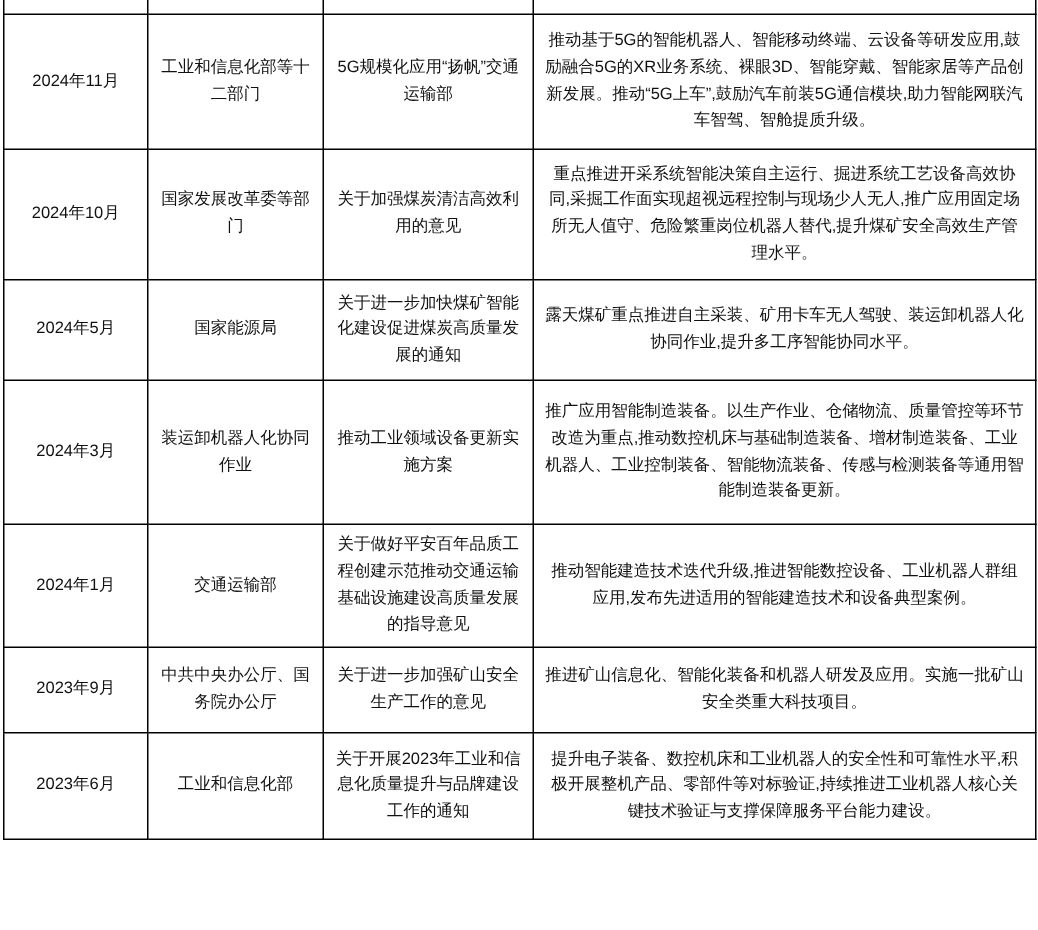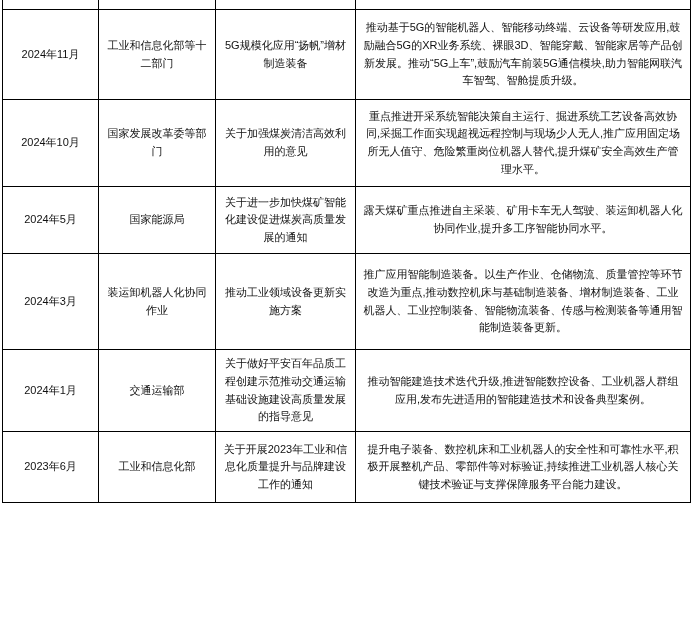--- a/index.html
+++ b/index.html
@@ -71,21 +71,21 @@
     <tr class="sliver">
       <td></td>
       <td></td>
       <td></td>
       <td></td>
     </tr>
 
     <tr class="r1">
       <td>2024年11月</td>
       <td>工业和信息化部等十二部门</td>
-      <td>5G规模化应用“扬帆”增材制造装备</td>
+      <td>5G规模化应用“扬帆”交通运输部</td>
       <td class="desc-cell">推动基于5G的智能机器人、智能移动终端、云设备等研发应用,鼓励融合5G的XR业务系统、裸眼3D、智能穿戴、智能家居等产品创新发展。推动“5G上车”,鼓励汽车前装5G通信模块,助力智能网联汽车智驾、智舱提质升级。</td>
     </tr>
 
     <tr class="r2">
       <td>2024年10月</td>
       <td>国家发展改革委等部门</td>
       <td>关于加强煤炭清洁高效利用的意见</td>
       <td class="desc-cell">重点推进开采系统智能决策自主运行、掘进系统工艺设备高效协同,采掘工作面实现超视远程控制与现场少人无人,推广应用固定场所无人值守、危险繁重岗位机器人替代,提升煤矿安全高效生产管理水平。</td>
     </tr>
 
@@ -103,20 +103,26 @@
       <td class="desc-cell">推广应用智能制造装备。以生产作业、仓储物流、质量管控等环节改造为重点,推动数控机床与基础制造装备、增材制造装备、工业机器人、工业控制装备、智能物流装备、传感与检测装备等通用智能制造装备更新。</td>
     </tr>
 
     <tr class="r5">
       <td>2024年1月</td>
       <td>交通运输部</td>
       <td>关于做好平安百年品质工程创建示范推动交通运输基础设施建设高质量发展的指导意见</td>
       <td class="desc-cell">推动智能建造技术迭代升级,推进智能数控设备、工业机器人群组应用,发布先进适用的智能建造技术和设备典型案例。</td>
     </tr>
 
+    <tr class="r6">
+      <td>2023年9月</td>
+      <td>中共中央办公厅、国务院办公厅</td>
+      <td>关于进一步加强矿山安全生产工作的意见</td>
+      <td class="desc-cell">推进矿山信息化、智能化装备和机器人研发及应用。实施一批矿山安全类重大科技项目。</td>
+    </tr>
 
     <tr class="r7">
       <td>2023年6月</td>
       <td>工业和信息化部</td>
       <td>关于开展2023年工业和信息化质量提升与品牌建设工作的通知</td>
       <td class="desc-cell">提升电子装备、数控机床和工业机器人的安全性和可靠性水平,积极开展整机产品、零部件等对标验证,持续推进工业机器人核心关键技术验证与支撑保障服务平台能力建设。</td>
     </tr>
 
   </tbody>
 </table>

